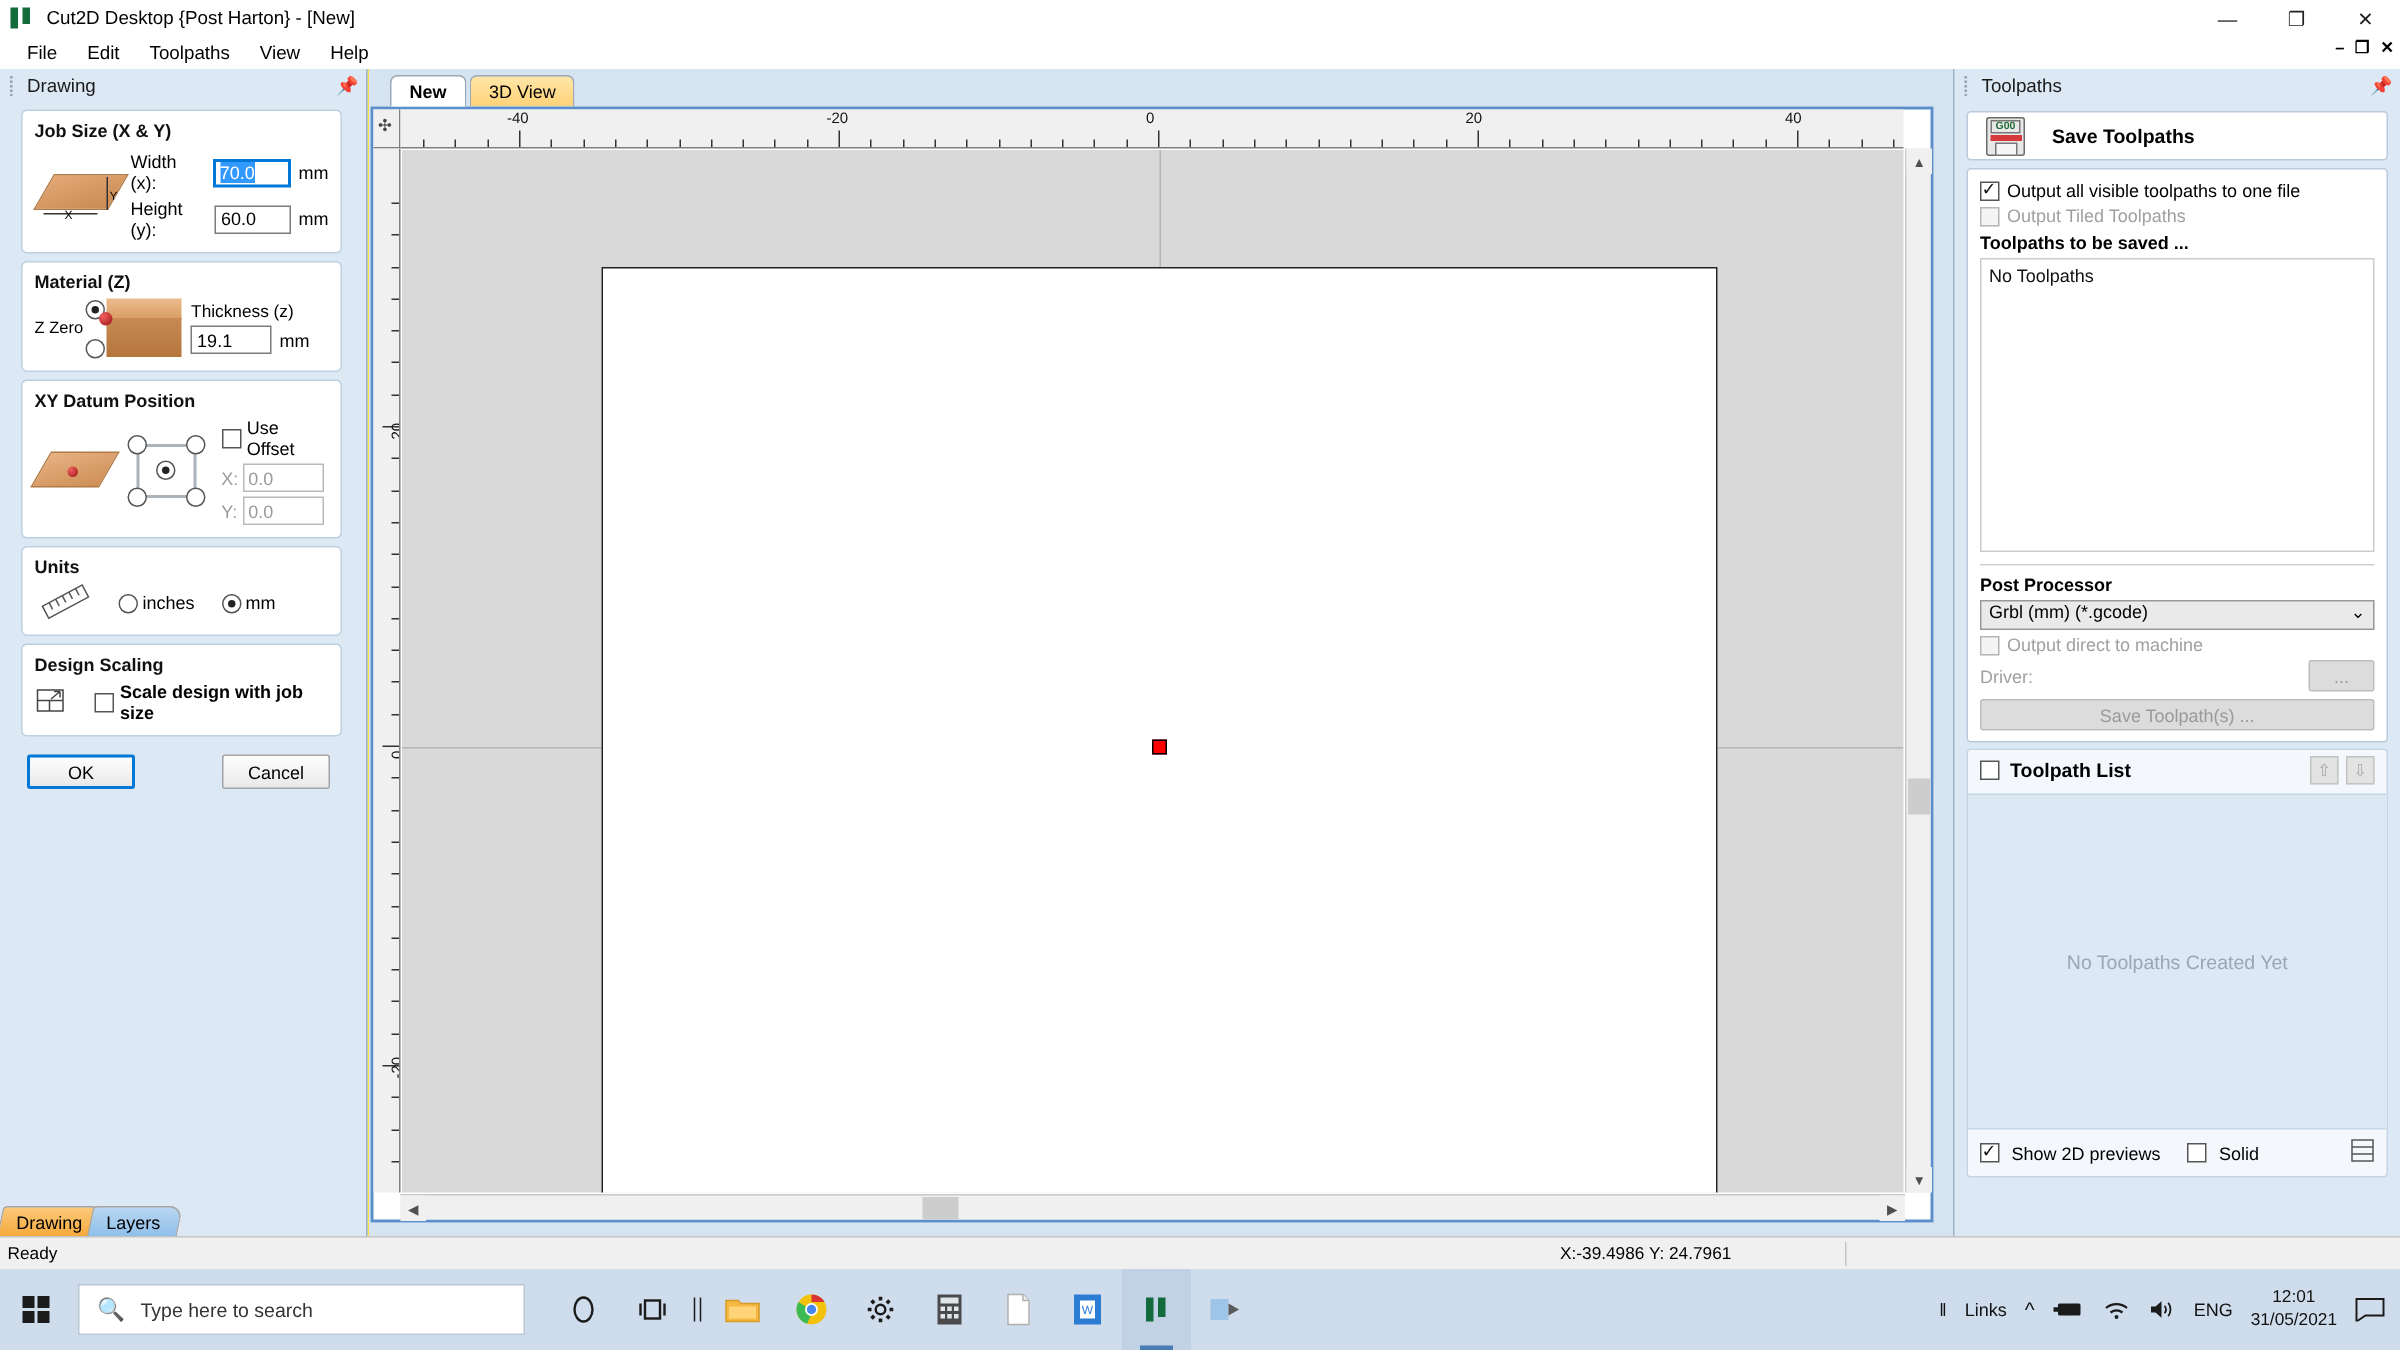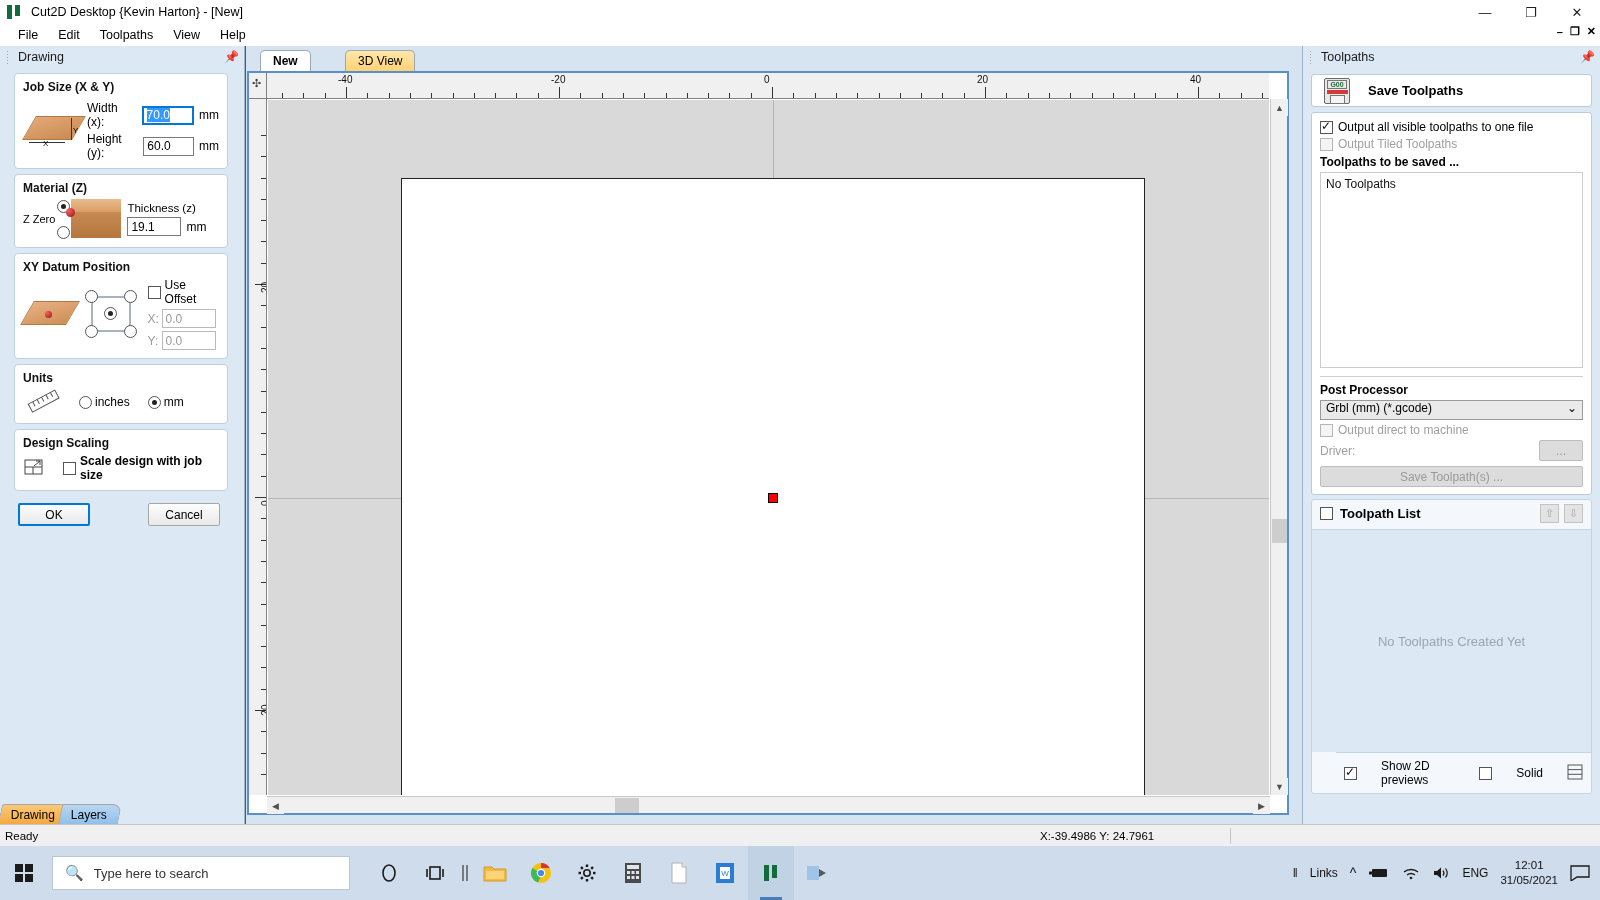--- a/index.html
+++ b/index.html
@@ -42,21 +42,21 @@
   .menu-item { padding: 2px 10px; font-size: 12.5px; color: #000; }
   .mdi-btns {
     position: absolute; right: 4px; top: 25px; display: flex; gap: 7px;
     font-size: 11px; font-weight: bold; color: #000; align-items: center;
   }
   .mdi-btns span { cursor: default; }
 
   
   .main {
     position: absolute; left: 0; top: 46px; width: 1600px; height: 778px;
-    background: #15803d;
+    background: #fde047;
   }
 
   
   .leftpanel {
     position: absolute; left: 0; top: 0; width: 245px; height: 778px;
     background: #dce8f4;
     border-right: 1px solid #9db4ca;
   }
   .panel-header {
     height: 22px; display: flex; align-items: center; padding-left: 18px;
@@ -186,21 +186,21 @@
     background: #d6e3f0;
   }
   .tabstrip { position: absolute; left: 0; top: 4px; height: 22px; width: 100%; }
   .ctab {
     position: absolute; top: 0; height: 21px; padding: 0 12px;
     font-size: 12px; display: flex; align-items: center;
     border: 1px solid #9ba8b5; border-bottom: none;
     border-top-left-radius: 5px; border-top-right-radius: 5px;
   }
   .ctab.active { left: 14px; background: #ffffff; font-weight: bold; color: #000; z-index: 2; }
-  .ctab.alt { left: 67px; background: linear-gradient(180deg,#ffe6a8,#ffd277); color: #000; margin-left: 32px; }
+  .ctab.alt { left: 67px; background: linear-gradient(180deg,#ffe6a8,#ffd277); color: #000; }
 
   .viewport {
     position: absolute; left: 1px; top: 25px; width: 1042px; height: 744px;
     border: 2px solid #5b8fc9; background: #ffffff;
   }
   .ruler-h {
     position: absolute; left: 18px; top: 0; right: 18px; height: 26px;
     background: #f0f0f0; border-bottom: 1px solid #808080;
     overflow: hidden;
   }
@@ -306,22 +306,22 @@
   .tl-title { font-weight: bold; font-size: 13px; color: #000; }
   .arrbtn {
     width: 19px; height: 19px; border: 1px solid #c3c3c3; background: #e3e3e3;
     display: flex; align-items: center; justify-content: center; color: #a9a9a9; font-size: 11px;
   }
   .tl-body {
     height: 222px; display: flex; align-items: center; justify-content: center;
     color: #9aa6b4; font-size: 13px; background: #dce8f4;
   }
   .tl-footer {
-    display: flex; align-items: center; gap: 24px; padding: 6px 8px;
-    border-top: 1px solid #c5d5e5; font-size: 12px; color: #000; margin-left: 24px;
+    display: flex; align-items: center; gap: 8px; padding: 6px 8px;
+    border-top: 1px solid #c5d5e5; font-size: 12px; color: #000;
   }
 
   
   .statusbar {
     position: absolute; left: 0; top: 824px; width: 1600px; height: 22px;
     background: #f0f0f0; border-top: 1px solid #c4c4c4;
     display: flex; align-items: center; font-size: 11.5px; color: #000;
   }
   .sb-ready { margin-left: 5px; }
   .sb-coords { position: absolute; left: 1040px; }
@@ -360,21 +360,21 @@
 </head>
 <body>
 
 <div id="app">
 
   <div class="titlebar">
     <div class="title-icon">
       <i class="a"></i>
         <i class="b"></i>
     </div>
-    <div class="title-text">Cut2D Desktop {Kevin Harton} - [New]</div>
+    <div class="title-text">Cut2D Desktop {Post Harton} - [New]</div>
     <div class="winbtns">
       <div class="winbtn">—</div>
       <div class="winbtn">❐</div>
       <div class="winbtn close">✕</div>
     </div>
   </div>
 
   <div class="menubar">
     <div class="menu-item">File</div>
     <div class="menu-item">Edit</div>

